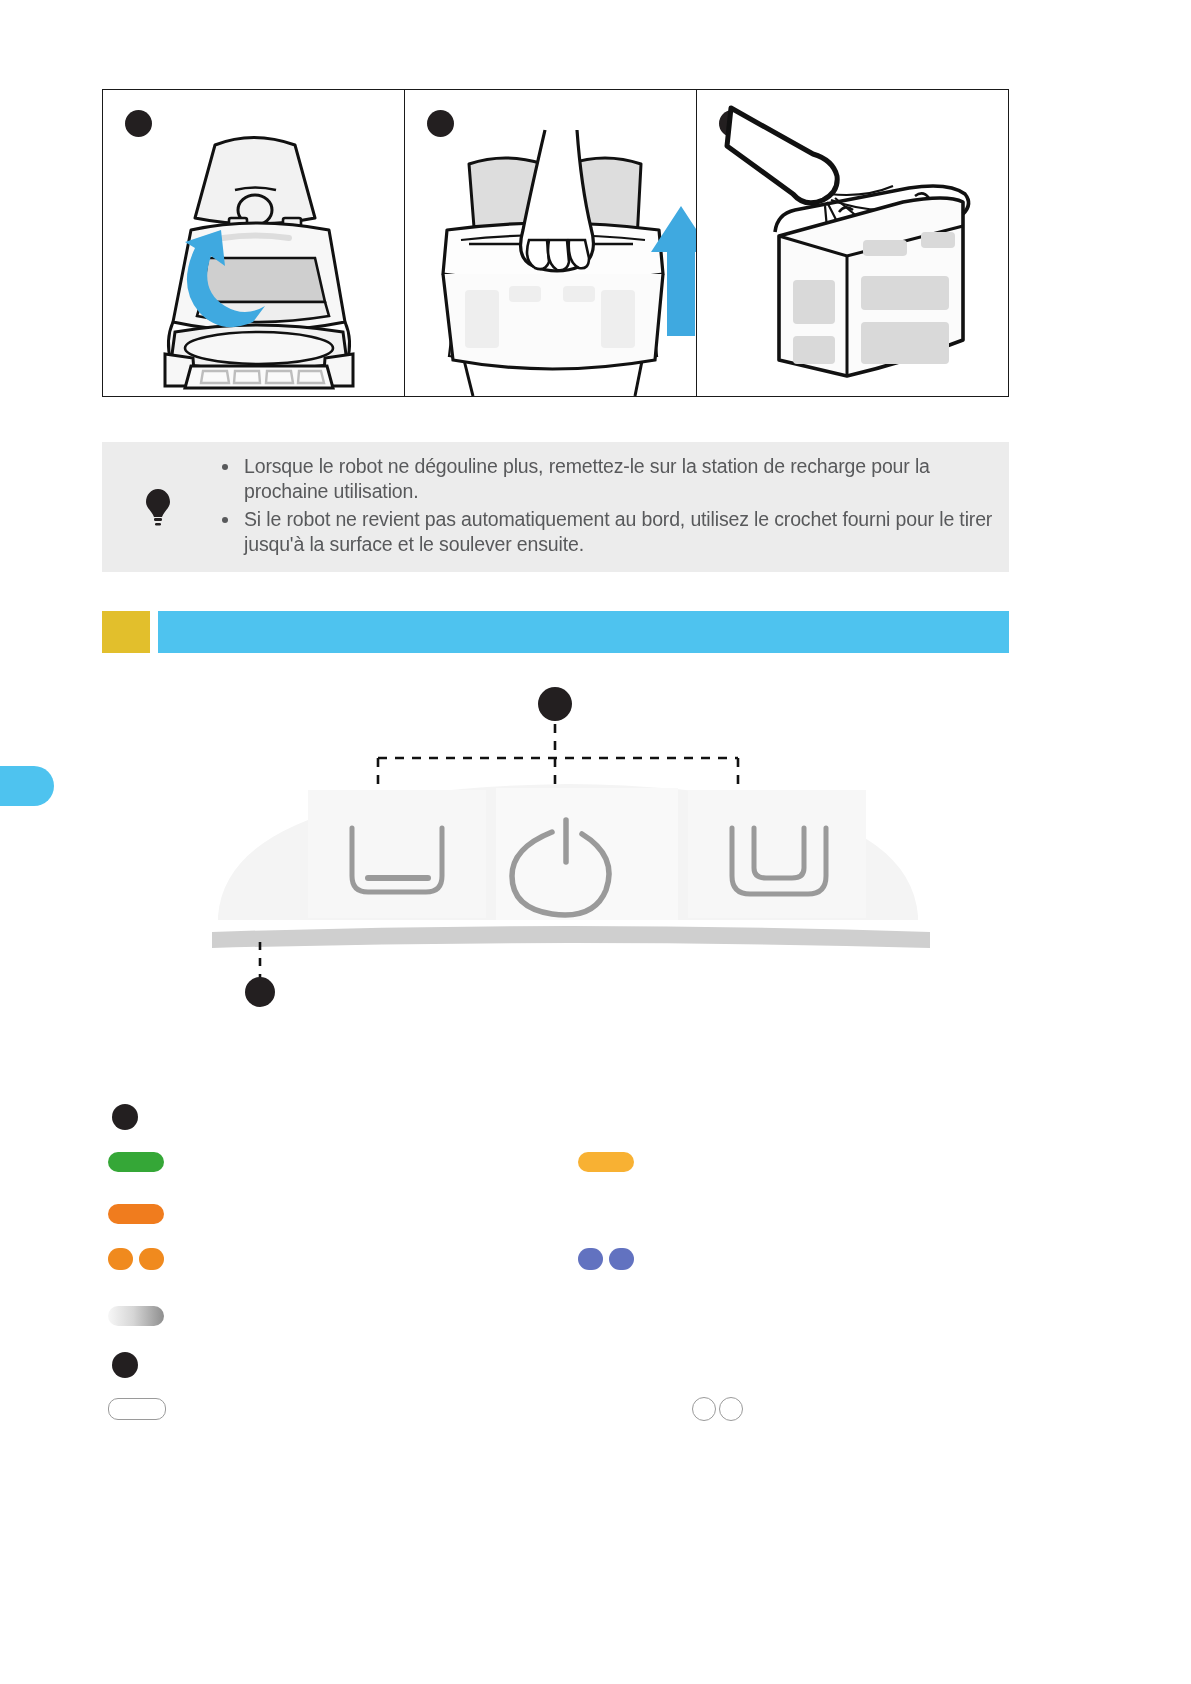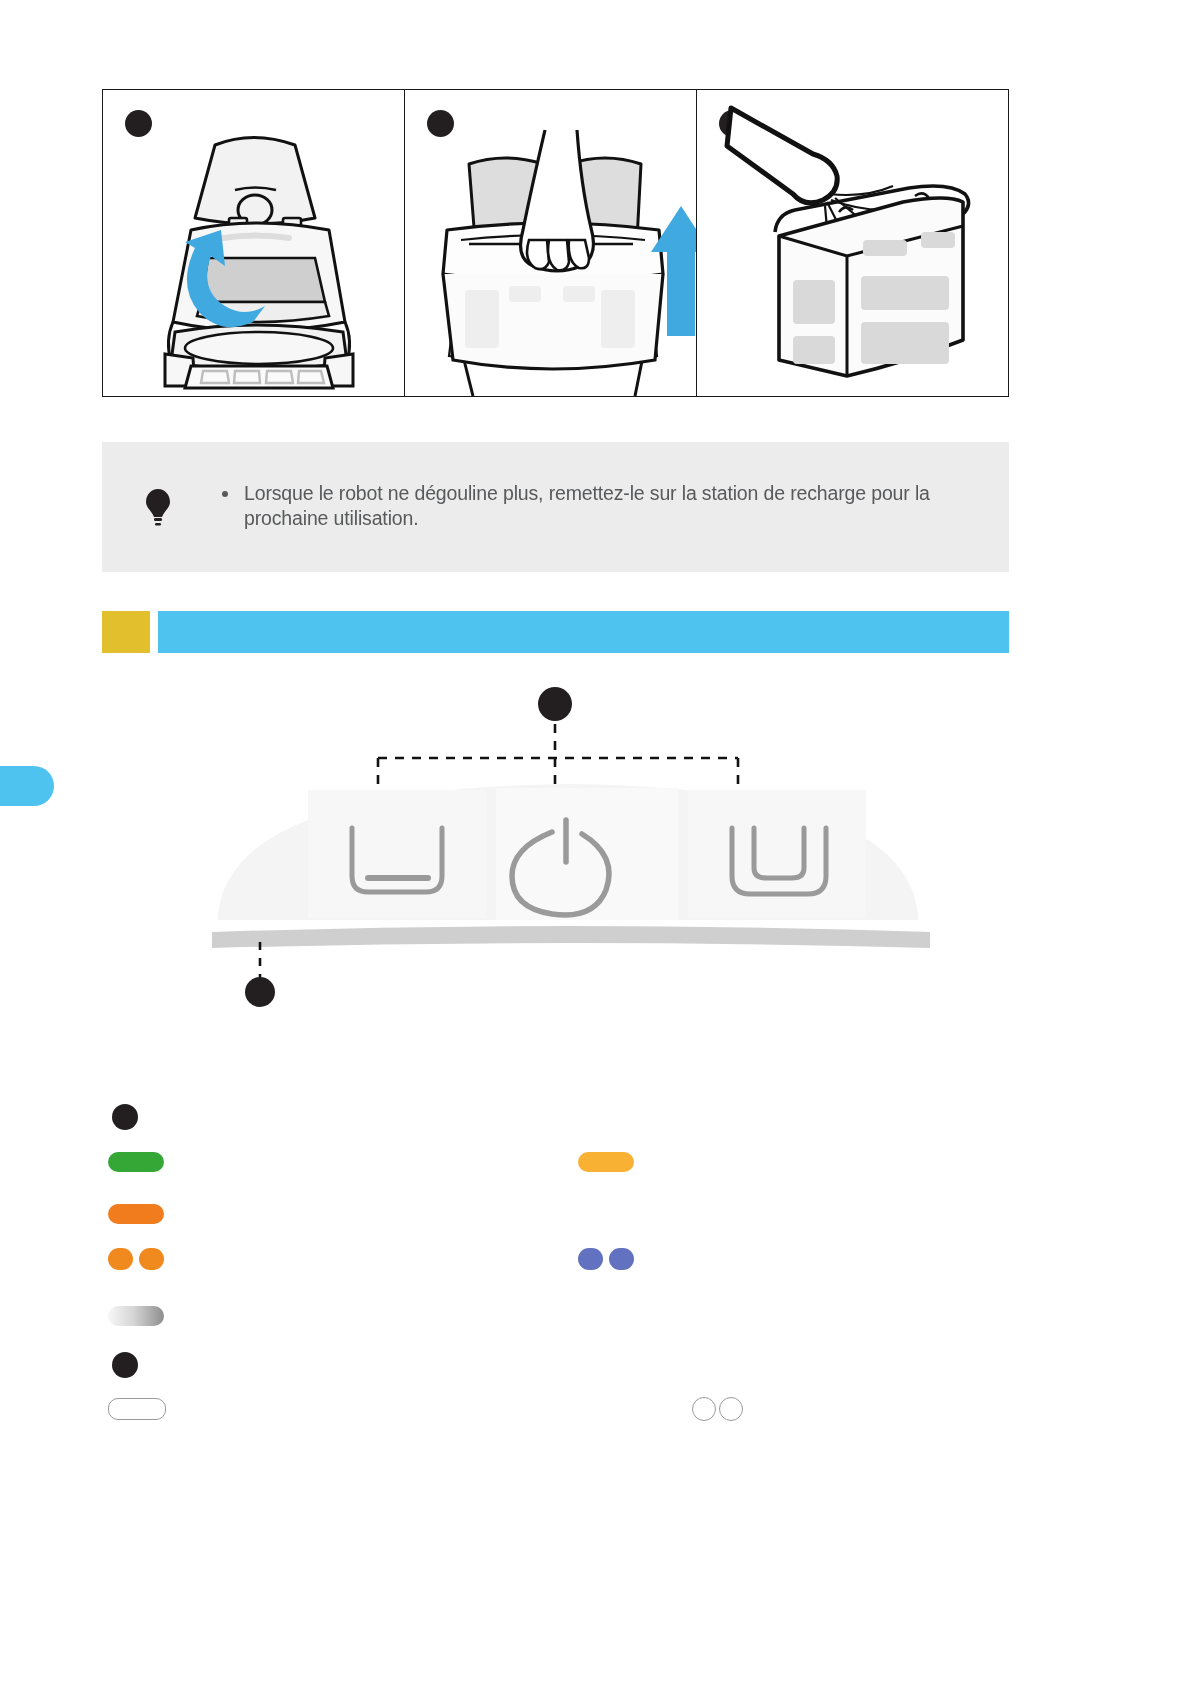--- a/index.html
+++ b/index.html
@@ -314,20 +314,21 @@
     <div class="tip-icon-wrap">
       <svg width="30" height="40" viewBox="0 0 30 40">
         <path d="M15 2 C8 2 3 8 3 15 C3 21 9 24 11 30 L19 30 C21 24 27 21 27 15 C27 8 22 2 15 2 Z" fill="#231f20"></path>
         <rect x="11" y="31" width="8" height="3" rx="1.2" fill="#231f20"></rect>
         <rect x="12" y="36" width="6" height="2.4" rx="1.2" fill="#231f20"></rect>
       </svg>
     </div>
     <div class="tip-list">
       <ul>
         <li>Lorsque le robot ne dégouline plus, remettez-le sur la station de recharge pour la prochaine utilisation.</li>
+        <li>Si le robot ne revient pas automatiquement au bord, utilisez le crochet fourni pour le tirer jusqu'à la surface et le soulever ensuite.</li>
       </ul>
     </div>
   </div>
 
   <div class="section-head">
     <div class="sh-chip"></div>
     <div class="sh-gap"></div>
     <div class="sh-bar"></div>
   </div>
 

